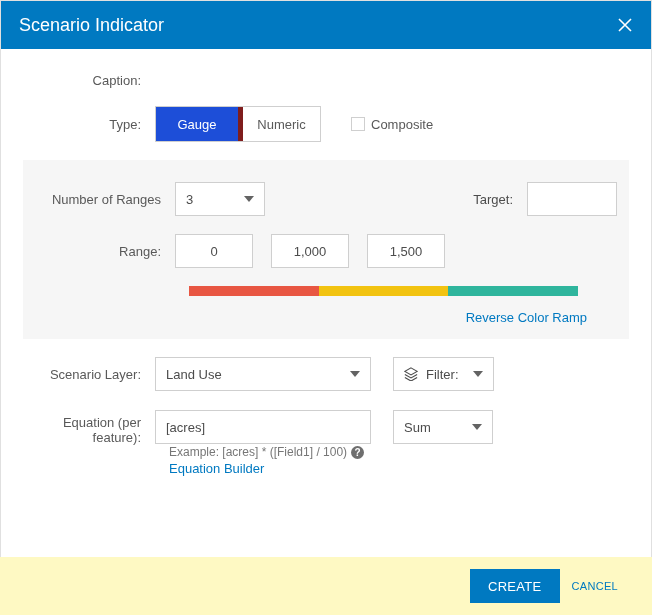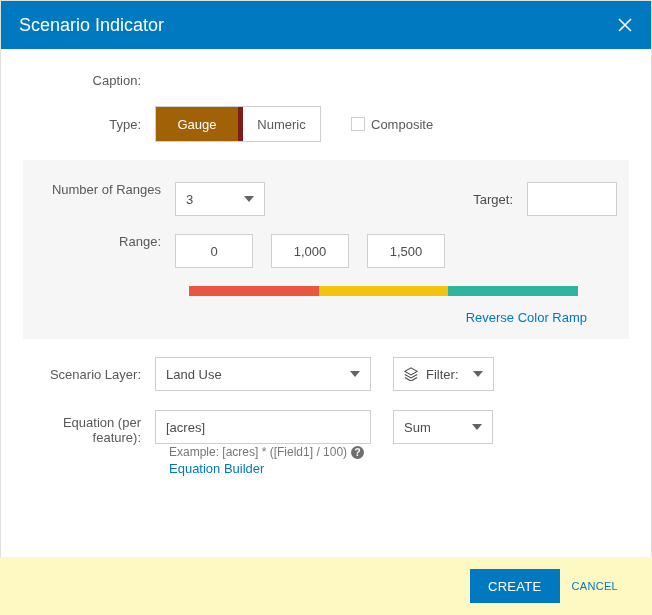--- a/index.html
+++ b/index.html
@@ -55,37 +55,37 @@
   }
   .seg button {
     height:34px;
     width:82px;
     border:none;
     background:#fff;
     color:#5a5a5a;
     font-size:13px;
     cursor:pointer;
   }
-  .seg button.active { background:#a16207; color:#fff; }
+  .seg button.active { background:#1d4ed8; color:#fff; }
   .seg button + button { border-left:5px solid #7f1d1d; }
   .chk {
     display:inline-flex; align-items:center; gap:6px; margin-left:20px;
     color:#595959;
   }
   .chk .box {
     width:14px; height:14px; border:1px solid #cfcfcf; background:#fff;
   }
   .subpanel {
     background:#f6f6f6;
     margin:0 -12px 18px -12px;
     padding:22px 12px 14px 12px;
   }
   .sp-row {
     display:flex;
-    align-items:flex-start;
+    align-items:center;
     margin-bottom:18px;
   }
   .sp-row .label-col { width:140px; min-width:140px; }
   .sp-row .field-col { gap:18px; }
   .select {
     height:34px;
     border:1px solid #cfcfcf;
     background:#fff;
     display:inline-flex;
     align-items:center;

